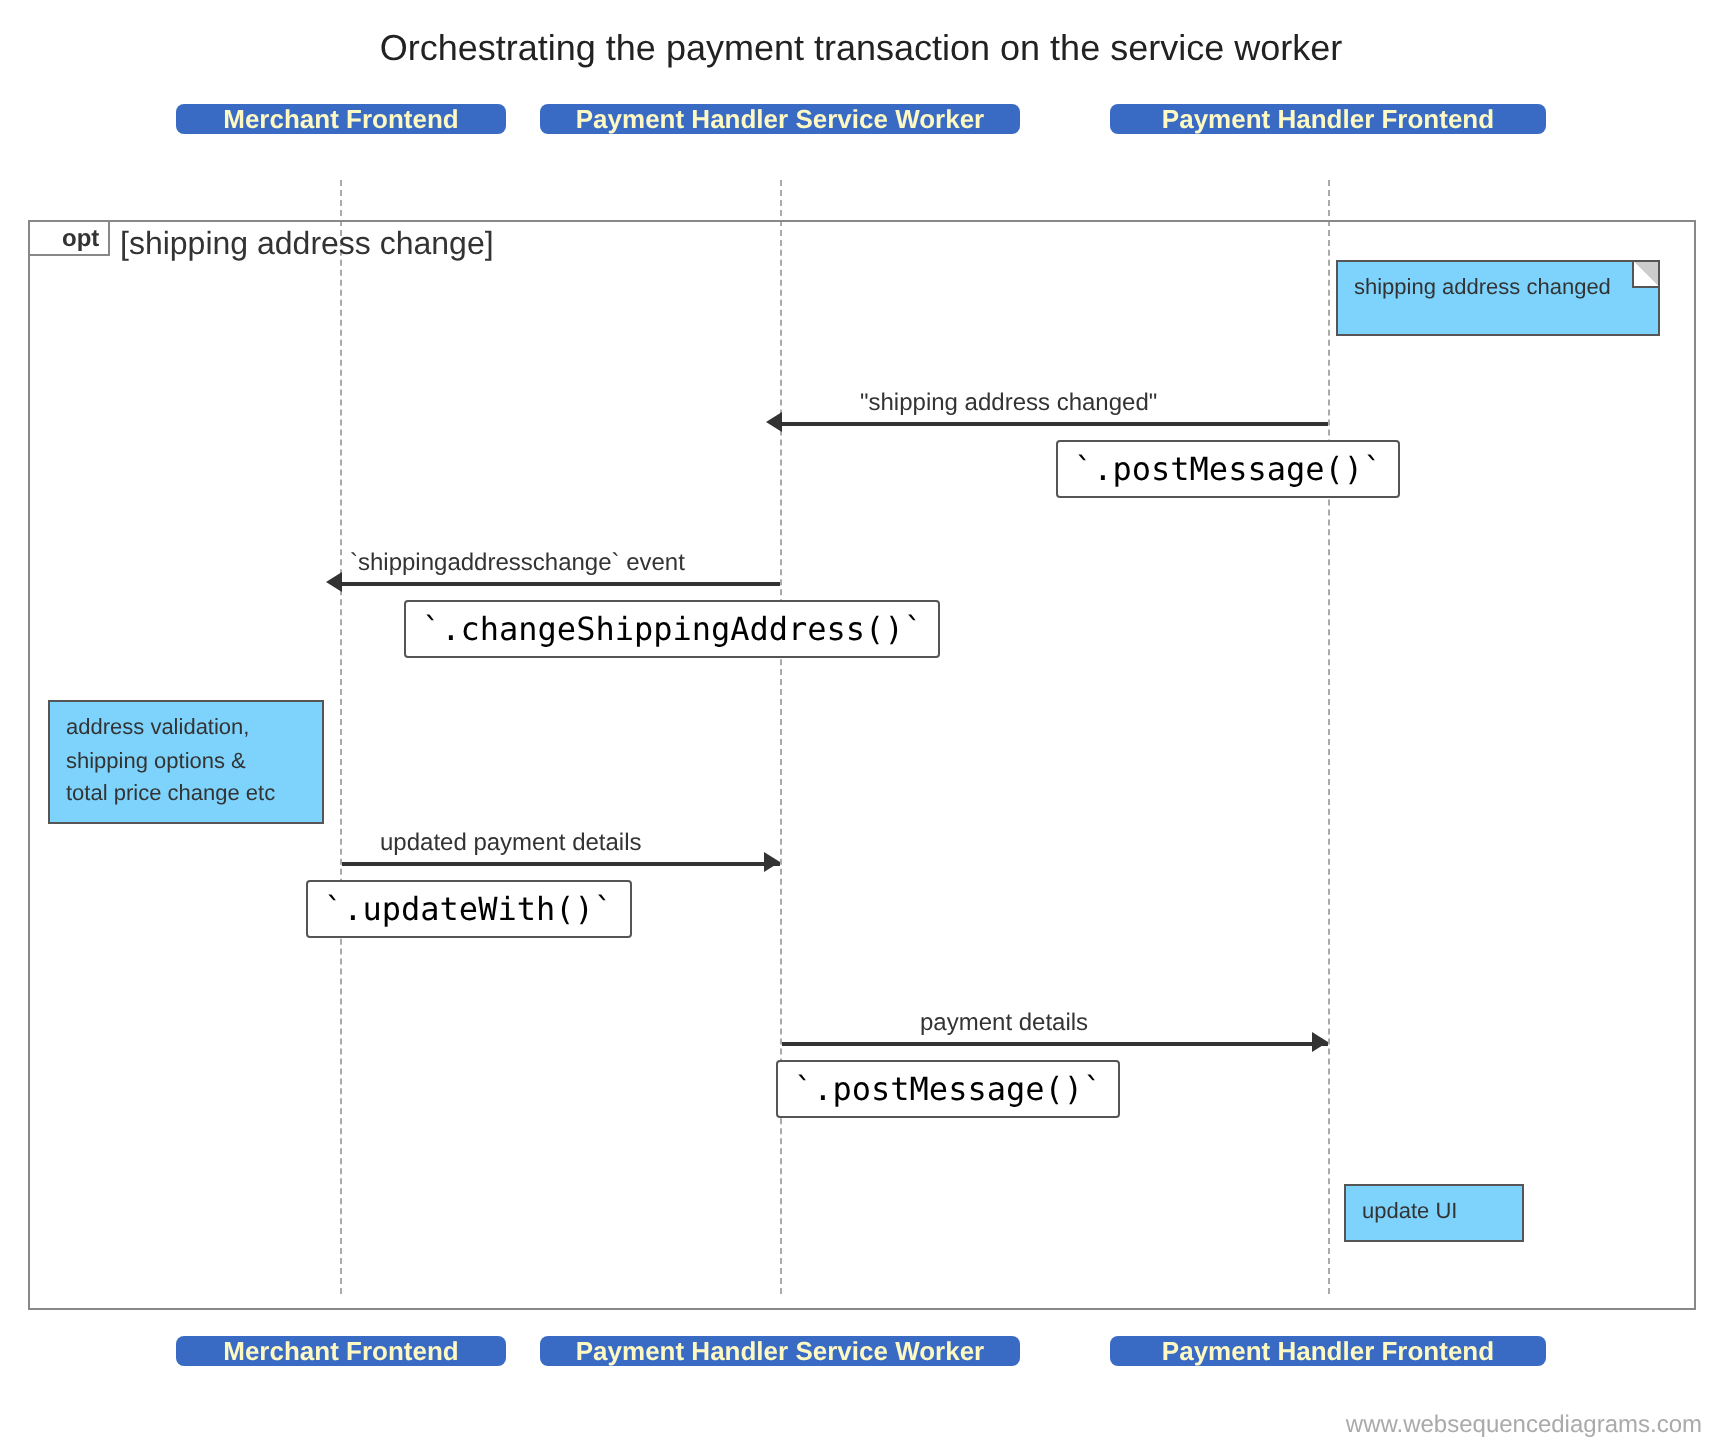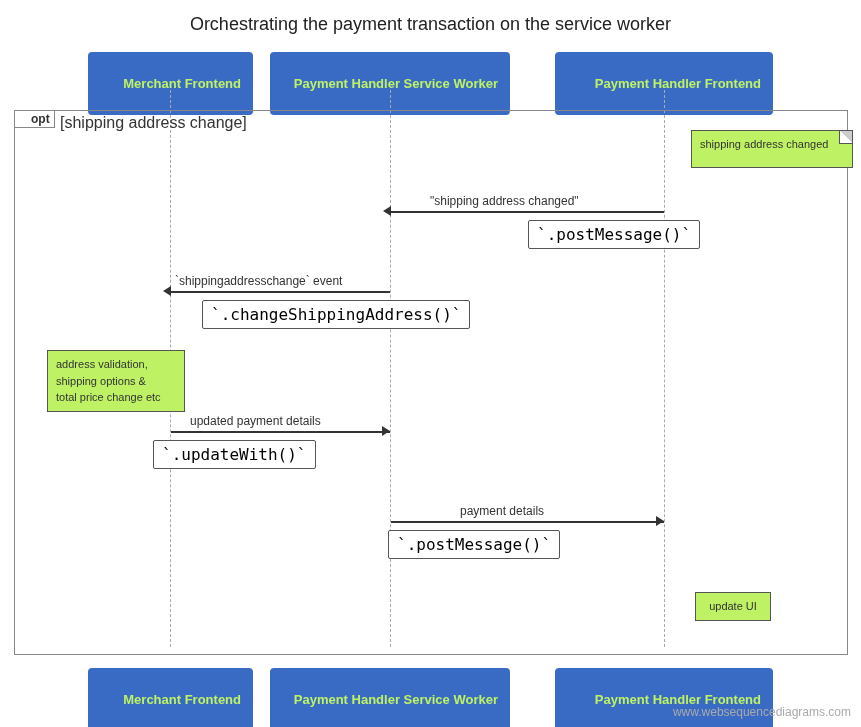--- a/index.html
+++ b/index.html
@@ -21,26 +21,26 @@
     .title {
       text-align: center;
       font-size: 18px;
       padding: 14px 0 10px 0;
       color: #222;
     }
     
     .participant-box {
       position: absolute;
       background: #3a6bc4;
-      color: #bef264;
+      color: #fef9c3;
       border-radius: 4px;
-      padding: 24px 12px;
+      padding: 0 12px;
       font-size: 13px;
       font-weight: bold;
-      text-align: right;
+      text-align: center;
       white-space: nowrap;
     }
     
     .lifeline {
       position: absolute;
       border-left: 1.5px dashed #aaa;
       top: 90px;
       bottom: 80px;
     }
     
@@ -98,27 +98,26 @@
       border: 1.5px solid #555;
       padding: 4px 8px;
       font-size: 16px;
       font-family: monospace;
       white-space: nowrap;
       border-radius: 2px;
     }
     
     .note-box {
       position: absolute;
-      background: #bef264;
+      background: #7dd3fc;
       border: 1.5px solid #555;
       padding: 5px 8px;
       font-size: 11px;
       color: #333;
       line-height: 1.5;
-      margin-left: 23px;
     }
     .note-box-folded::after {
       content: '';
       position: absolute;
       top: 0;
       right: 0;
       width: 12px;
       height: 12px;
       background: linear-gradient(225deg, #ccc 50%, #fff 50%);
       border-left: 1.5px solid #555;
@@ -199,21 +198,21 @@
   <div class="arrow-line" style="left:391px; top:521px; width:273px;"></div>
   <div class="arrow-right" style="left:656px; top:516px;"></div>
   <div class="msg-label" style="left:460px; top:504px;">
     <span>payment details</span>
   </div>
 
   <div class="method-box" style="left:388px; top:530px;">
     <span>`.postMessage()`</span>
   </div>
 
-  <div class="note-box" style="left:672px; top:592px; width:76px; text-align:center;">
+  <div class="note-box" style="left:672px; top:592px; width:90px; text-align:left;">
     <span>update UI</span>
   </div>
 
   <div class="participant-box" style="left:88px; top:668px; width:165px;">
     <span>Merchant Frontend</span>
   </div>
   <div class="participant-box" style="left:270px; top:668px; width:240px;">
     <span>Payment Handler Service Worker</span>
   </div>
   <div class="participant-box" style="left:555px; top:668px; width:218px;">

